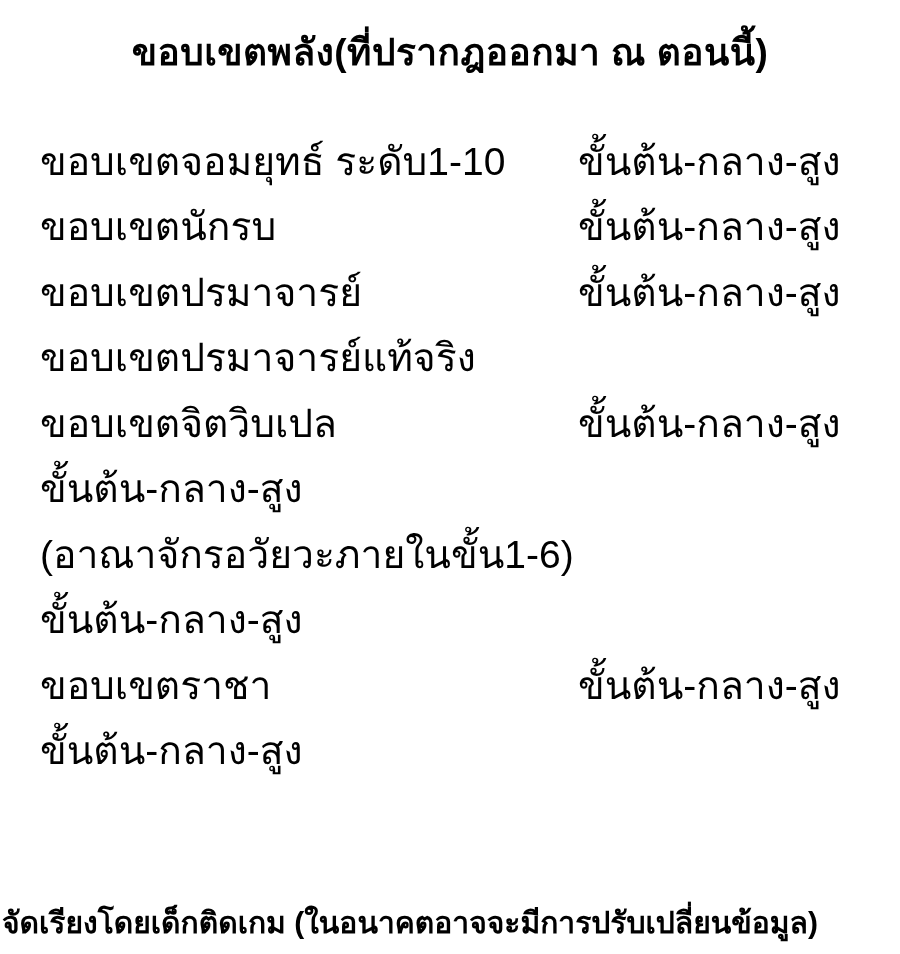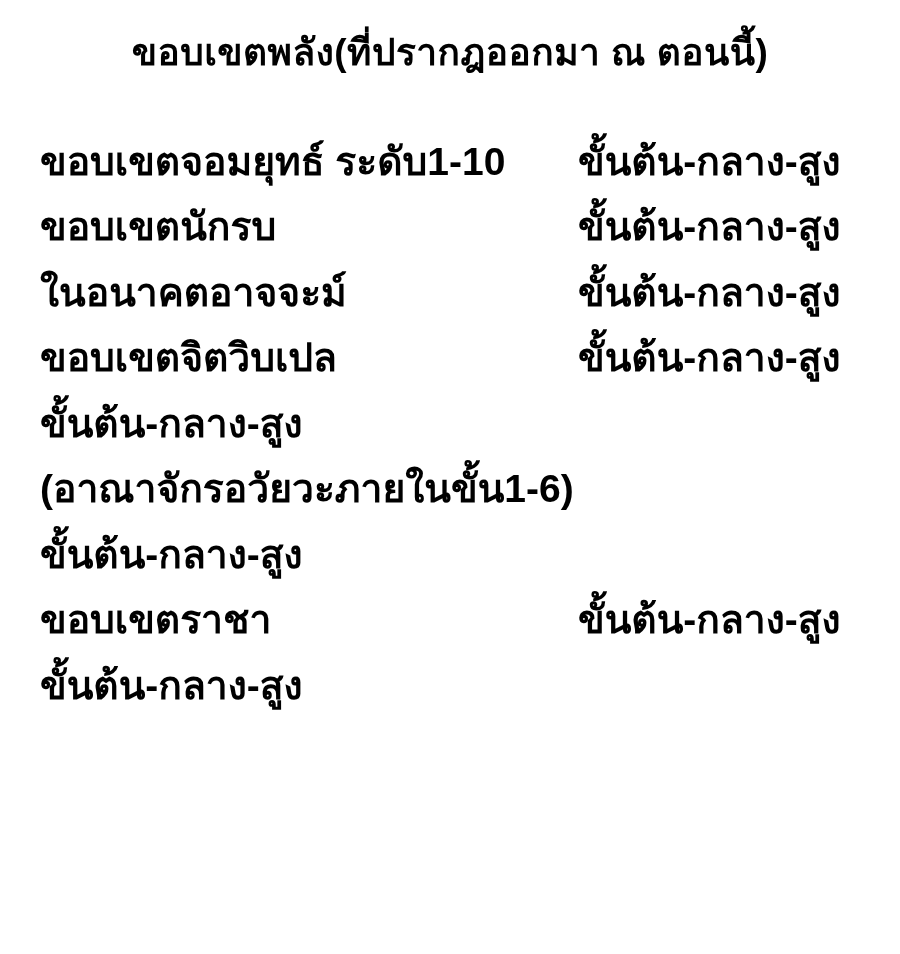--- a/index.html
+++ b/index.html
@@ -28,21 +28,21 @@
     position: absolute;
     top: 128px;
     left: 40px;
     right: 10px;
   }
   .realm-row {
     height: 65.5px;
     display: flex;
     align-items: center;
     font-size: 39px;
-    font-weight: bold;
+    font-weight: normal;
     white-space: nowrap;
   }
   .realm-name {
     width: 538px;
     flex: 0 0 538px;
   }
   .realm-levels {
     flex: 1;
   }
   .footer-note {
@@ -64,22 +64,26 @@
   <div class="realm-list">
     <div class="realm-row">
       <span class="realm-name">ขอบเขตจอมยุทธ์ ระดับ1-10</span>
       <span class="realm-levels">ขั้นต้น-กลาง-สูง</span>
     </div>
     <div class="realm-row">
       <span class="realm-name">ขอบเขตนักรบ</span>
       <span class="realm-levels">ขั้นต้น-กลาง-สูง</span>
     </div>
     <div class="realm-row">
-      <span class="realm-name">ในอนาคตอาจจะม์</span>
+      <span class="realm-name">ขอบเขตปรมาจารย์</span>
       <span class="realm-levels">ขั้นต้น-กลาง-สูง</span>
+    </div>
+    <div class="realm-row">
+      <span class="realm-name">ขอบเขตปรมาจารย์แท้จริง</span>
+      <span class="realm-levels"></span>
     </div>
     <div class="realm-row">
       <span class="realm-name">ขอบเขตจิตวิบเปล</span>
       <span class="realm-levels">ขั้นต้น-กลาง-สูง</span>
     </div>
     <div class="realm-row">
       <span class="realm-levels">ขั้นต้น-กลาง-สูง</span>
     </div>
     <div class="realm-row">
       <span class="realm-name">(อาณาจักรอวัยวะภายในขั้น1-6)</span>
@@ -90,14 +94,15 @@
     </div>
     <div class="realm-row">
       <span class="realm-name">ขอบเขตราชา</span>
       <span class="realm-levels">ขั้นต้น-กลาง-สูง</span>
     </div>
     <div class="realm-row">
       <span class="realm-levels">ขั้นต้น-กลาง-สูง</span>
     </div>
   </div>
 
+  <div class="footer-note">จัดเรียงโดยเด็กติดเกม (ในอนาคตอาจจะมีการปรับเปลี่ยนข้อมูล)</div>
 
 </div>
 
 </body></html>

